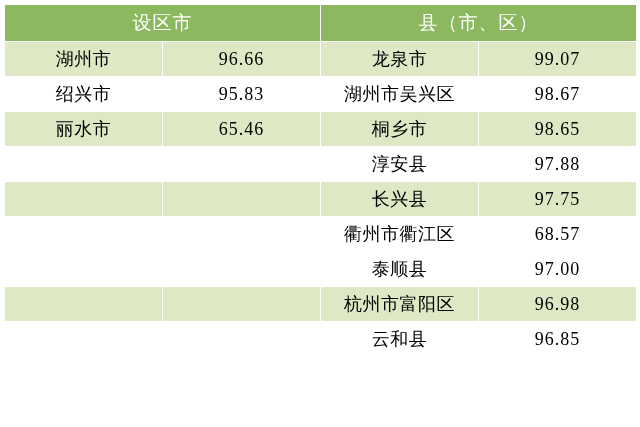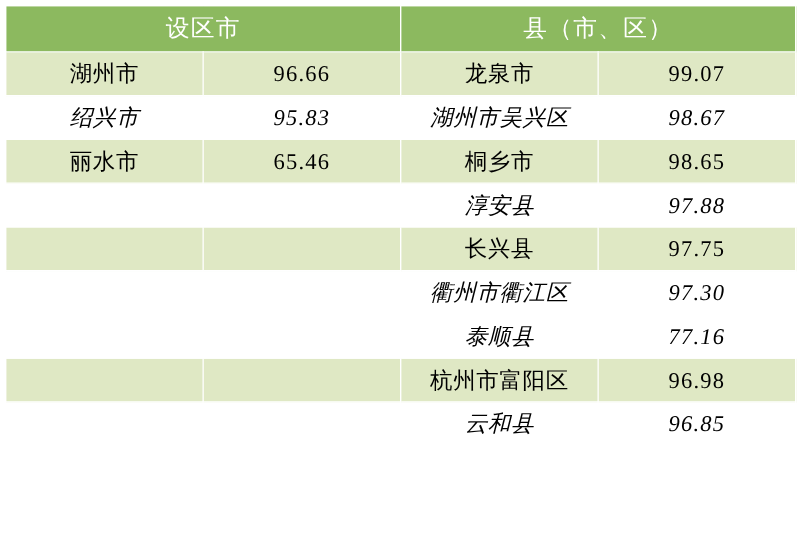--- a/index.html
+++ b/index.html
@@ -46,21 +46,21 @@
   .hdr-left { border-left: 1px solid #8cb95f; }
   .hdr-right { border-right: 1px solid #8cb95f; }
 
   
   .cell {
     height: 34px;
     font-size: 18px;
     color: #000000;
   }
   .shade { background: #dfe8c4; }
-  .plain { background: #ffffff; font-style: italic; }
+  .plain { background: #ffffff; }
   .empty { background: #dfe8c4; }
   .empty-plain { background: #ffffff; }
 
   .name-cell { letter-spacing: 0.5px; }
   .score-cell {
     font-family: "Liberation Serif", serif;
     letter-spacing: 1px;
   }
 
   col.c1 { width: 158px; }
@@ -118,27 +118,27 @@
       <tr>
         <td class="cell empty name-cell outer-line"></td>
         <td class="cell empty score-cell"></td>
         <td class="cell shade name-cell">长兴县</td>
         <td class="cell shade score-cell outer-line">97.75</td>
       </tr>
       <tr>
         <td class="cell empty-plain name-cell outer-line"></td>
         <td class="cell empty-plain score-cell"></td>
         <td class="cell plain name-cell">衢州市衢江区</td>
-        <td class="cell plain score-cell outer-line">97.30</td>
+        <td class="cell plain score-cell outer-line">68.57</td>
       </tr>
       <tr>
         <td class="cell empty-plain name-cell outer-line"></td>
         <td class="cell empty-plain score-cell"></td>
         <td class="cell plain name-cell">泰顺县</td>
-        <td class="cell plain score-cell outer-line">77.16</td>
+        <td class="cell plain score-cell outer-line">97.00</td>
       </tr>
       <tr>
         <td class="cell empty name-cell outer-line"></td>
         <td class="cell empty score-cell"></td>
         <td class="cell shade name-cell">杭州市富阳区</td>
         <td class="cell shade score-cell outer-line">96.98</td>
       </tr>
       <tr>
         <td class="cell empty-plain name-cell outer-line"></td>
         <td class="cell empty-plain score-cell"></td>

